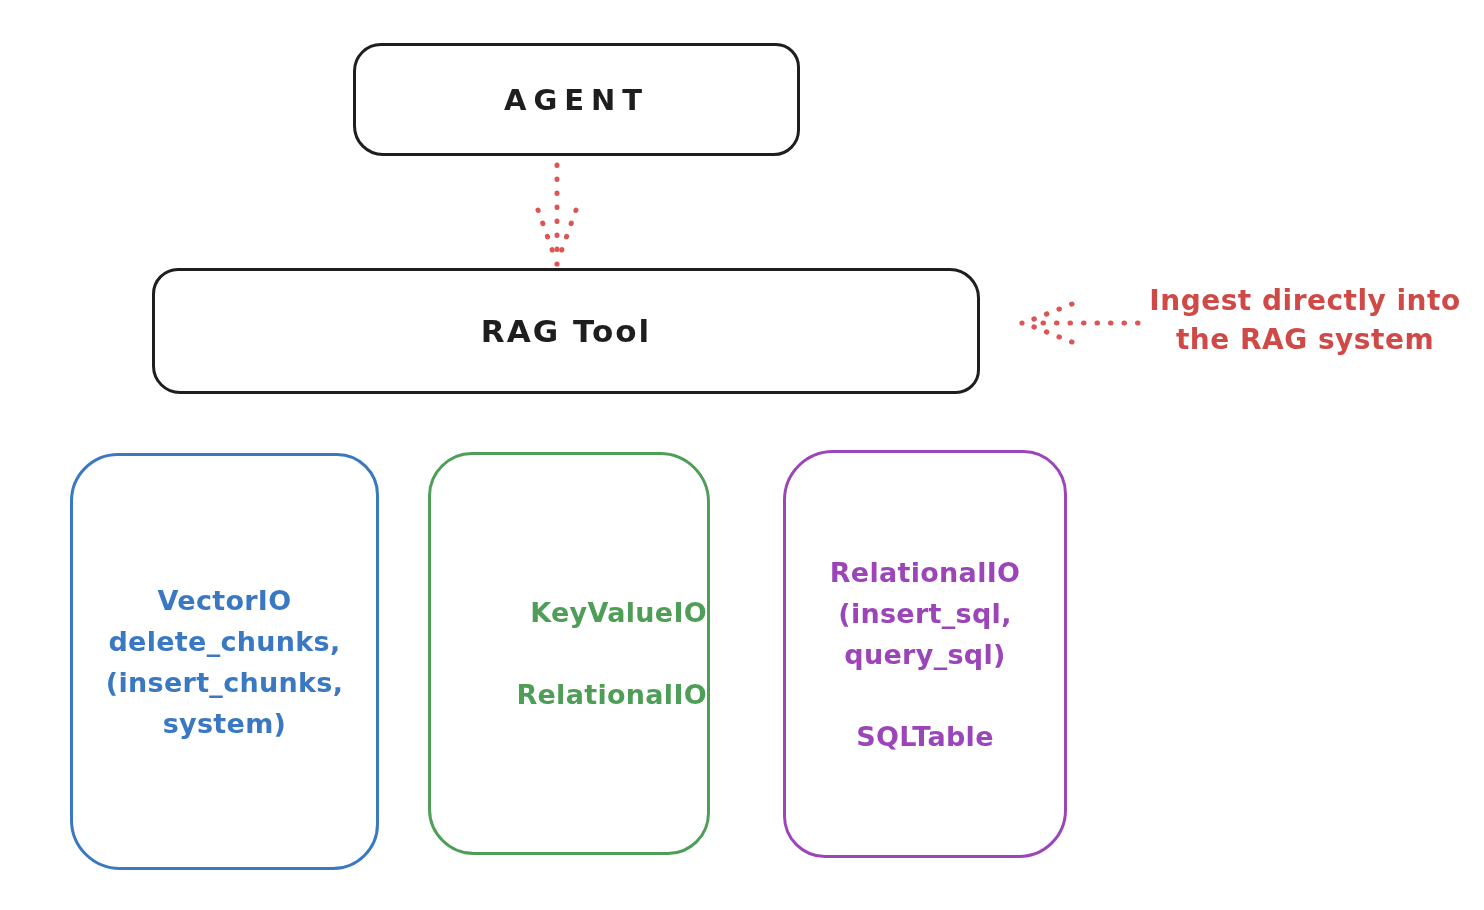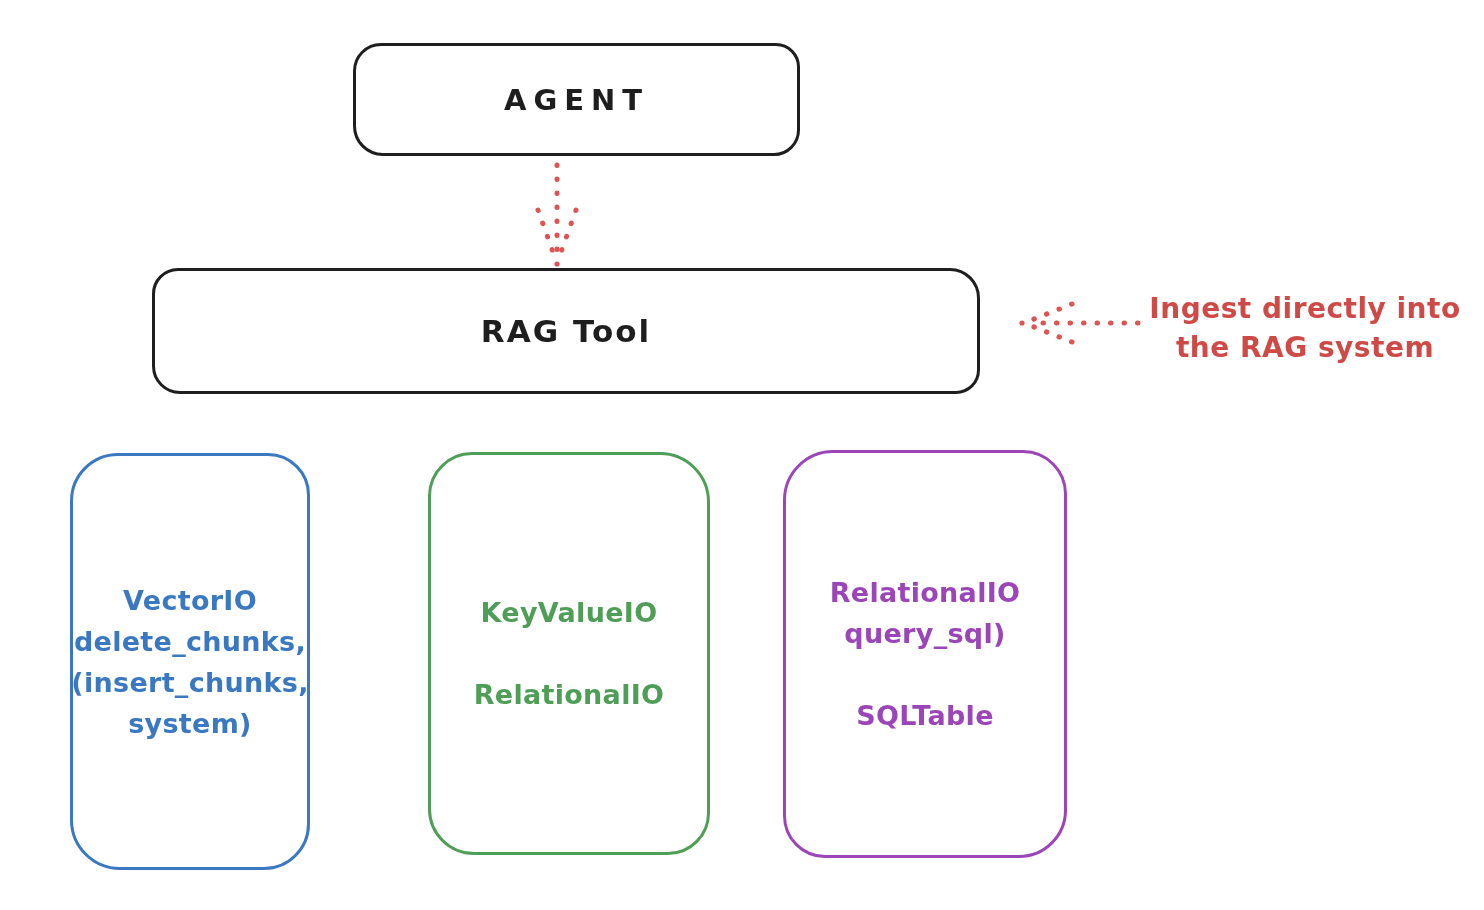--- a/index.html
+++ b/index.html
@@ -47,27 +47,28 @@
     border-style: solid;
     flex-direction: column;
     text-align: center;
     font-size: 27px;
     line-height: 41px;
     font-weight: bold;
     letter-spacing: 0.3px;
   }
   .storage-vector {
     left: 70px; top: 453px;
-    width: 240px; height: 417px;
+    width: 309px; height: 417px;
     border-radius: 48px 42px 46px 50px;
   }
   .storage-keyvalue {
     left: 428px; top: 452px;
     width: 282px; height: 403px;
     border-radius: 44px 50px 42px 46px;
+    align-items: flex-end;
   }
   .storage-relational {
     left: 783px; top: 450px;
     width: 284px; height: 408px;
     border-radius: 50px 44px 48px 42px;
   }
   .index-label {
     margin-top: 41px;
   }
   .arrow-svg {
@@ -114,36 +115,37 @@
 
   <svg class="arrow-svg arrow-h" width="130" height="56" viewBox="0 0 130 56">
     <g fill="none" stroke-width="5" stroke-linecap="round" stroke-dasharray="0.5 13" style="stroke: rgb(221, 84, 84);">
       <line x1="122" y1="27" x2="22" y2="27"></line>
       <line x1="56" y1="8" x2="13" y2="25"></line>
       <line x1="56" y1="46" x2="13" y2="29"></line>
     </g>
     <circle cx="6" cy="27" r="2.6" style="fill: rgb(221, 84, 84);"></circle>
   </svg>
 
-  <div class="annotation" style="color: rgb(207, 74, 70); margin-top: 8px;">
+  <div class="annotation" style="color: rgb(207, 74, 70);">
     <div>Ingest directly into</div>
     <div>the RAG system</div>
   </div>
 
   <div class="node storage-node storage-vector" style="border-color: rgb(59, 120, 194); color: rgb(59, 120, 194);">
     <div>VectorIO</div>
     <div>delete_chunks,</div>
     <div>(insert_chunks,</div>
     <div>system)</div>
   </div>
 
   <div class="node storage-node storage-keyvalue" style="border-color: rgb(79, 158, 87); color: rgb(79, 158, 87);">
     <div>KeyValueIO</div>
     <div class="index-label">RelationalIO</div>
   </div>
 
   <div class="node storage-node storage-relational" style="border-color: rgb(155, 69, 184); color: rgb(155, 69, 184);">
     <div>RelationalIO</div>
+    <div>(insert_sql,</div>
     <div>query_sql)</div>
     <div class="index-label">SQLTable</div>
   </div>
 
 </div>
 
 </body></html>

